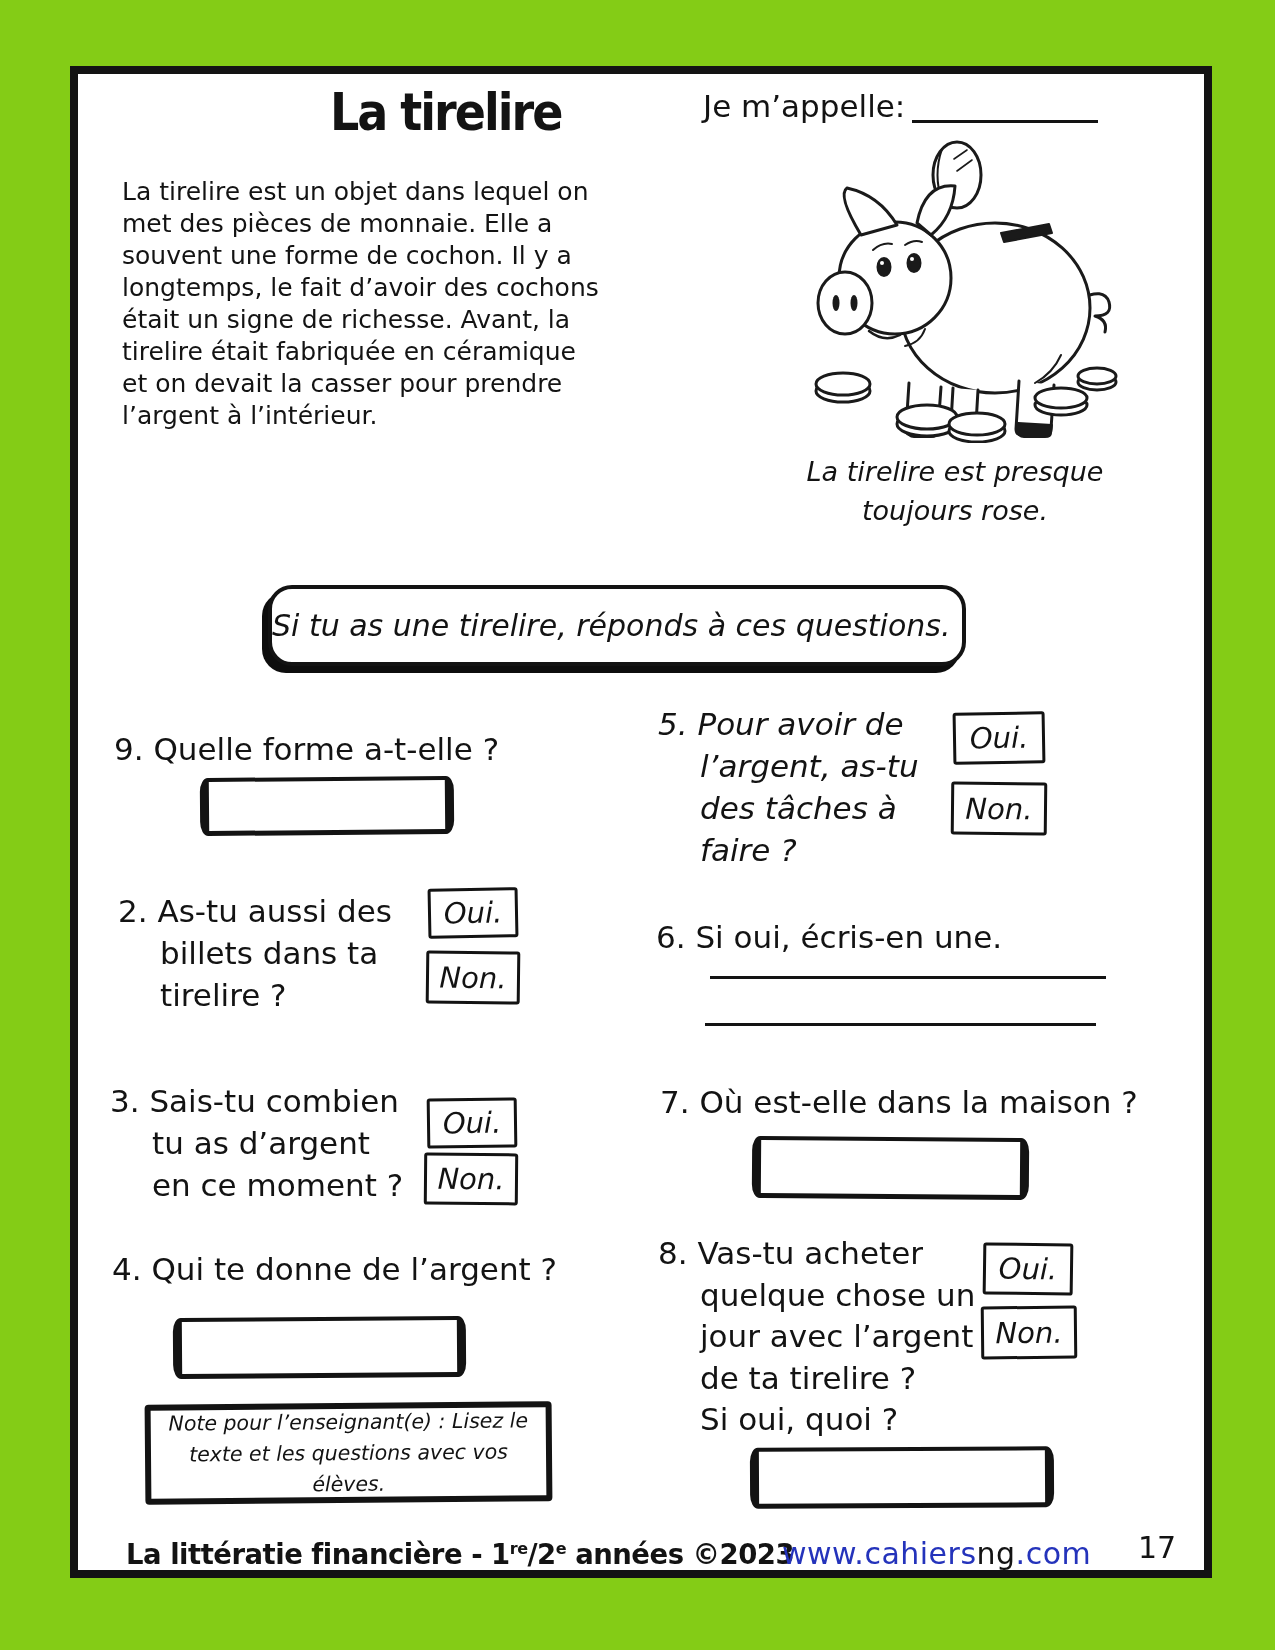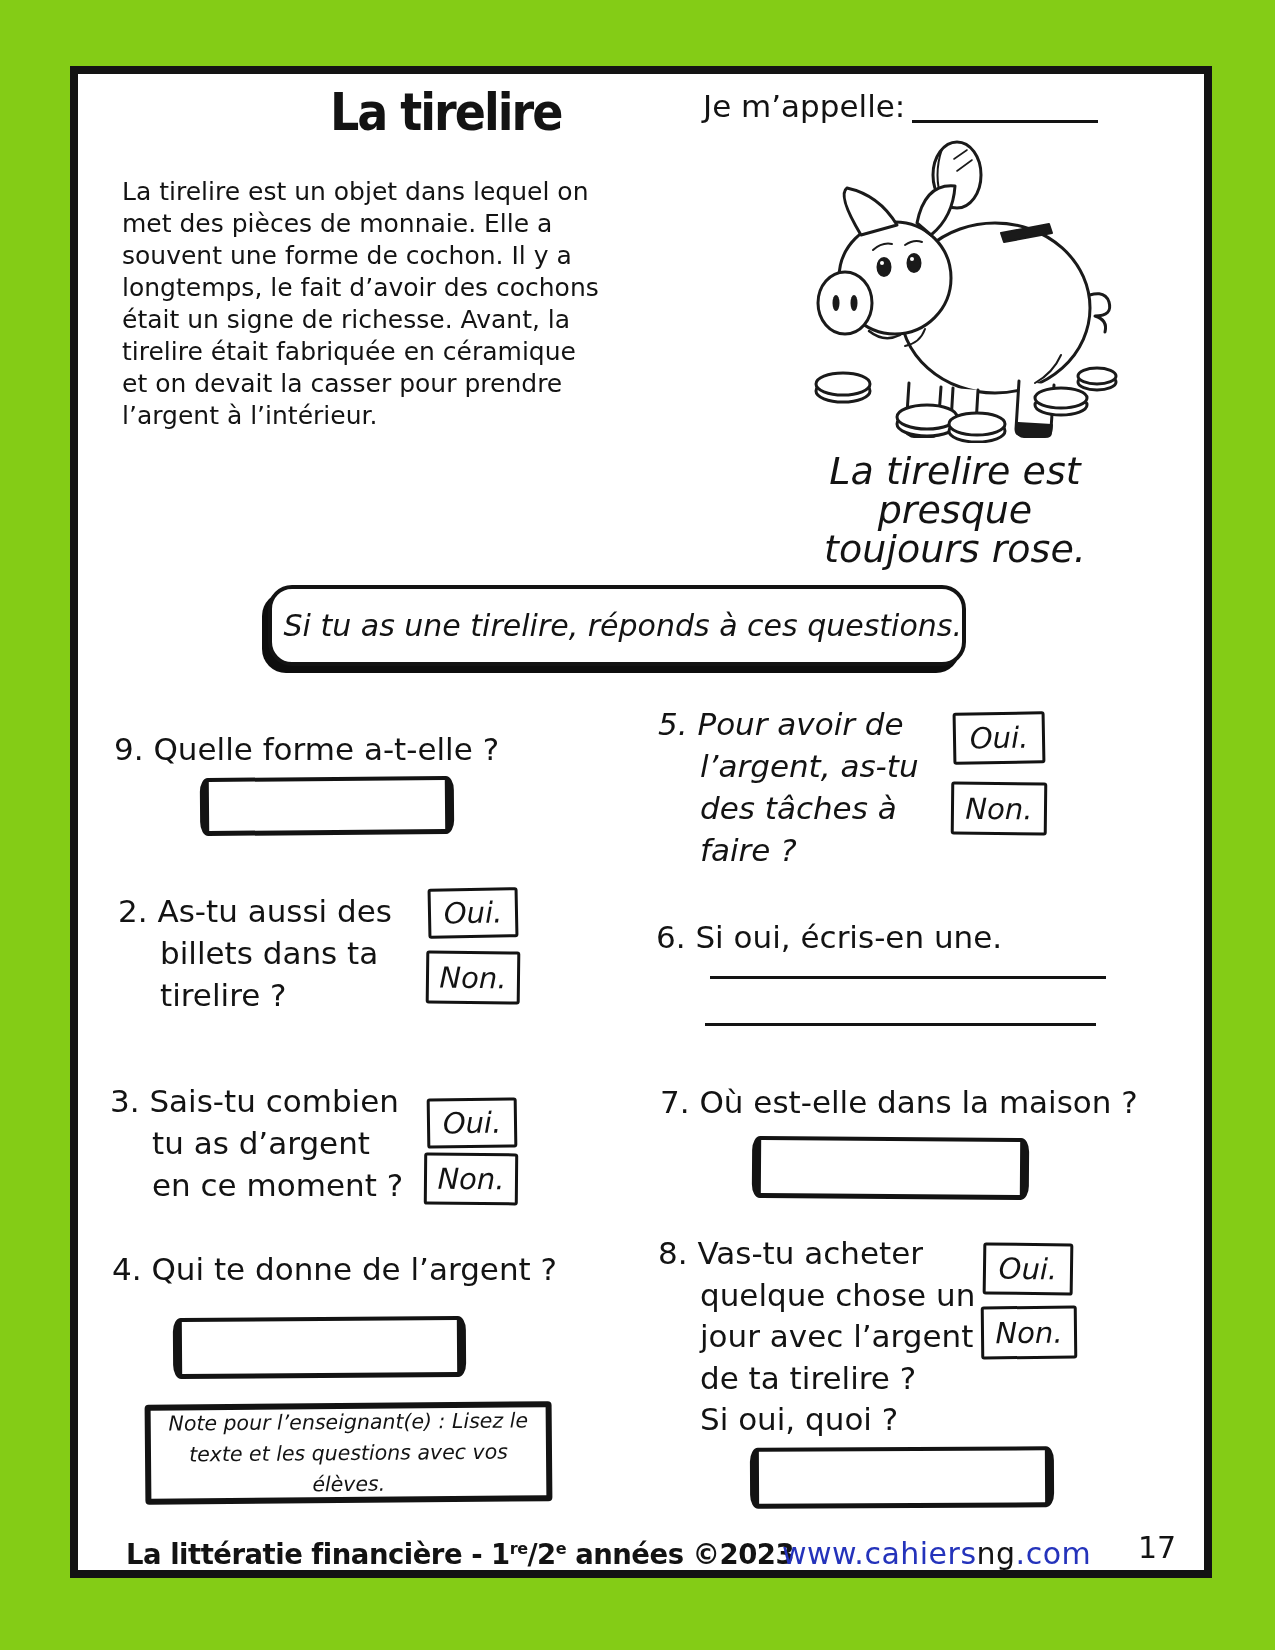--- a/index.html
+++ b/index.html
@@ -7,24 +7,24 @@
         font-family:"DejaVu Sans",sans-serif;color:#131313;}
   .sheet{position:absolute;left:70px;top:66px;width:1126px;height:1496px;
          border:8px solid #131313;background:#ffffff;}
   .abs{position:absolute;}
   .title{left:330px;top:82px;font-size:46px;font-weight:bold;letter-spacing:-2px;
          transform:scaleY(1.12);transform-origin:top left;}
   .name-label{left:703px;top:88px;font-size:31px;}
   .name-line{left:912px;top:84px;width:186px;height:36px;border-bottom:3px solid #131313;}
   .para{left:122px;top:176px;width:655px;font-size:25px;line-height:32px;white-space:pre-line;}
   .pig-svg{left:805px;top:133px;}
-  .caption{left:782px;top:452px;width:346px;font-size:38px;line-height:39px;font-style:italic;
+  .caption{left:782px;top:452px;width:346px;font-size:27px;line-height:39px;font-style:italic;
            text-align:center;white-space:pre-line;}
   .banner{left:268px;top:585px;width:690px;height:73px;border:4px solid #131313;border-radius:24px;
-          box-shadow:-6px 7px 0 #0d0d0d;background:#fff;display:flex;align-items:center;justify-content:flex-end;}
+          box-shadow:-6px 7px 0 #0d0d0d;background:#fff;display:flex;align-items:center;justify-content:flex-start;}
   .banner-text{font-style:italic;font-size:30px;}
   .q{font-size:31px;line-height:42px;white-space:pre-line;padding-left:42px;text-indent:-42px;}
   .q1{left:114px;top:728px;}
   .q2{left:118px;top:890px;}
   .q3{left:110px;top:1080px;}
   .q4{left:112px;top:1248px;}
   .q5{left:658px;top:703px;font-style:italic;}
   .q6{left:656px;top:916px;}
   .q7{left:660px;top:1081px;}
   .q8{left:658px;top:1233px;line-height:41.5px;}

